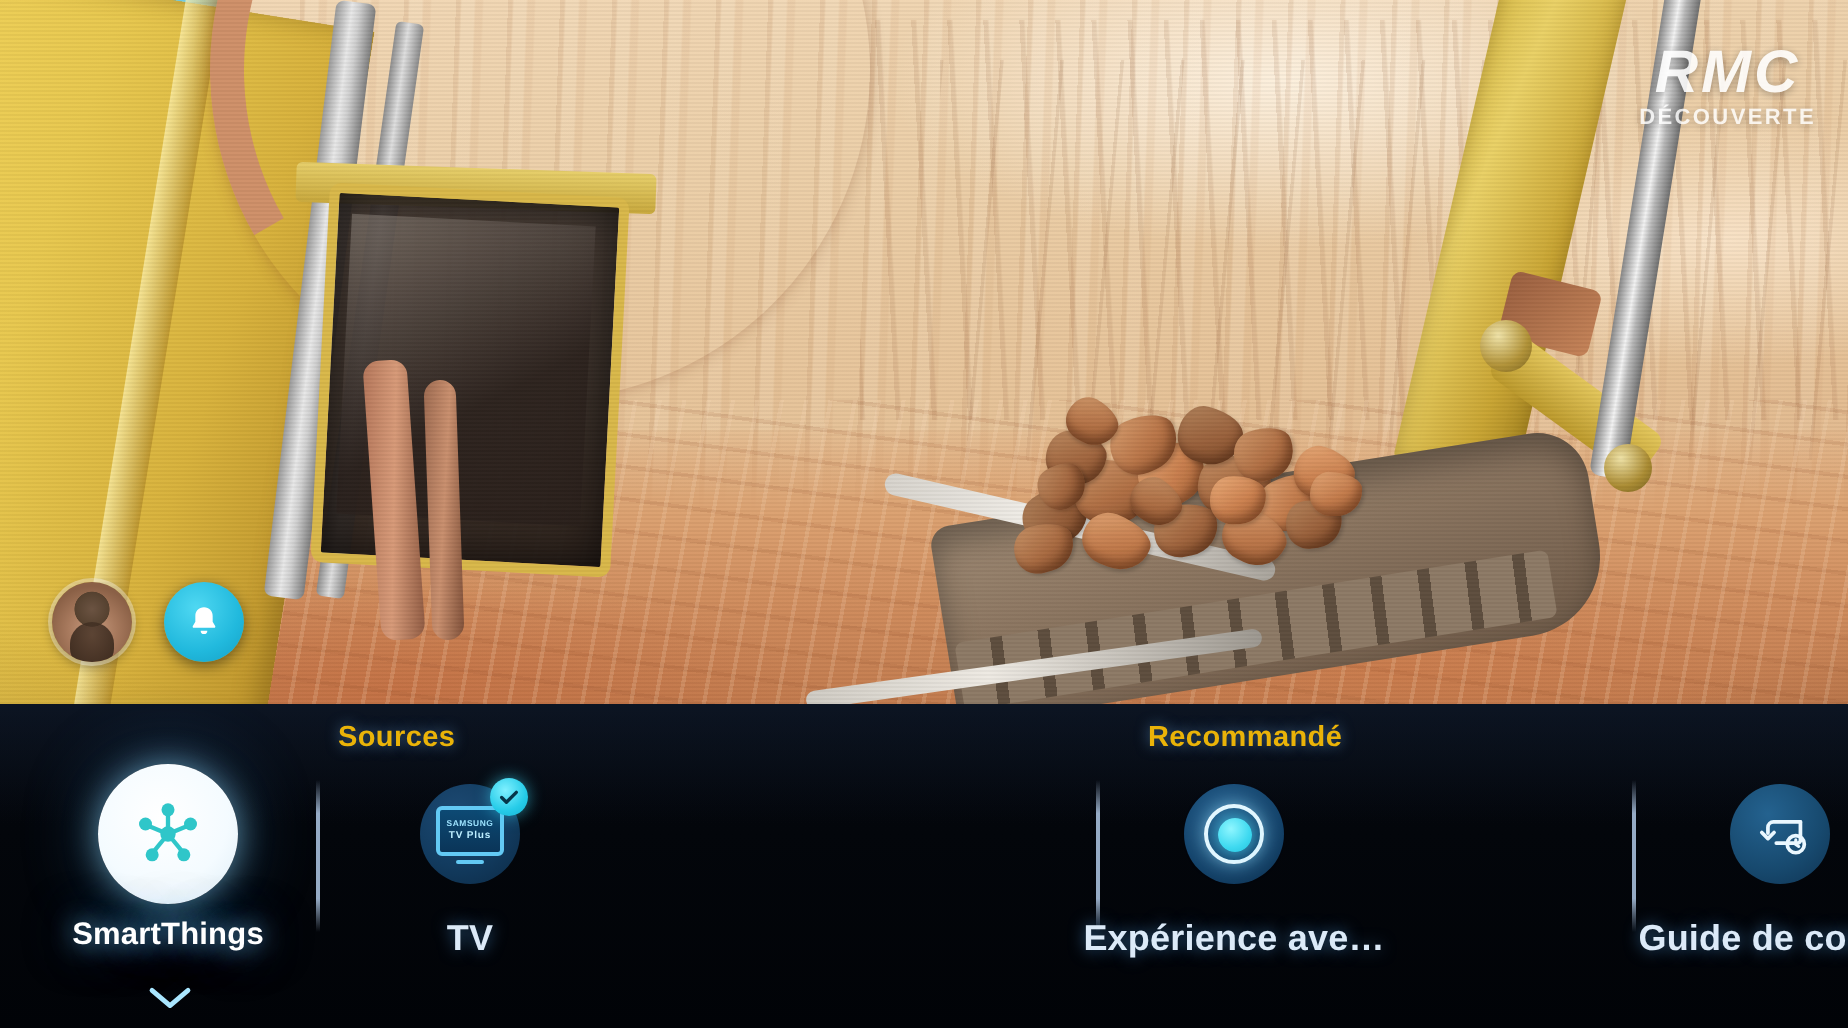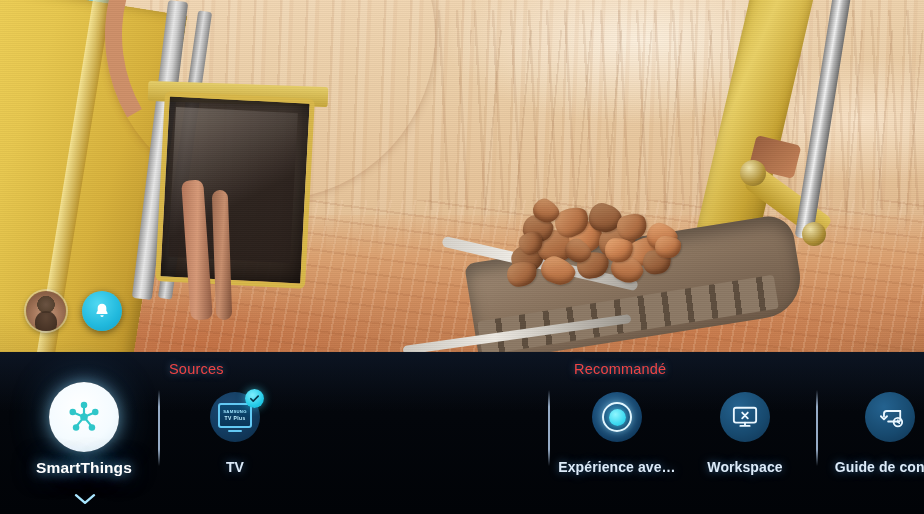--- a/index.html
+++ b/index.html
@@ -240,40 +240,40 @@
   #menu{
     position:absolute; left:0; top:352px; width:924px; height:162px;
     background:linear-gradient(180deg,#05070d 0%, #03060b 40%, #010307 100%);
   }
   .panel-glow{
     position:absolute; left:0; top:0; width:924px; height:60px;
     background:linear-gradient(180deg, rgba(18,32,52,.55), rgba(0,0,0,0));
     pointer-events:none;
   }
   .section-label{
-    position:absolute; color:#ef4444; font-size:14.5px; font-weight:normal;
+    position:absolute; color:#eab308; font-size:14.5px; font-weight:bold;
     text-shadow:0 0 7px rgba(120,190,255,.5);
     letter-spacing:.2px;
   }
   #lbl-sources{ left:169px; top:361px; }
   #lbl-reco{ left:574px; top:361px; }
 
   .divider{
     position:absolute; top:390px; width:1.5px; height:76px;
     background:linear-gradient(180deg, rgba(150,180,215,0) 0%, rgba(175,200,230,.85) 22%, rgba(175,200,230,.85) 78%, rgba(150,180,215,0) 100%);
   }
 
   .tile{
     position:absolute; top:385px; width:120px;
     display:flex; flex-direction:column; align-items:center;
     text-align:center;
   }
   .tile .icon-wrap{ height:64px; display:flex; align-items:center; justify-content:center; }
   .tile .tile-label{
-    margin-top:10px; color:#dceaf8; font-size:14px; font-weight:bold;
+    margin-top:10px; color:#dceaf8; font-size:18px; font-weight:bold;
     white-space:nowrap; text-shadow:0 0 8px rgba(90,170,240,.55);
     letter-spacing:.1px;
   }
   .tile.selected .tile-label{
     font-size:15.5px; color:#ffffff;
     text-shadow:0 0 12px rgba(120,205,255,.9), 0 0 26px rgba(60,150,230,.55);
   }
 
   
   .circ{
@@ -397,20 +397,24 @@
         <div class="rock" style="left: 28px; top: 0px; width: 26px; height: 22px; transform: rotate(30deg); filter: brightness(0.97);"></div>
         <div class="rock" style="left: 100px; top: 38px; width: 28px; height: 24px; transform: rotate(-3deg); filter: brightness(1.1);"></div>
         <div class="rock" style="left: 60px; top: 40px; width: 26px; height: 22px; transform: rotate(34deg); filter: brightness(0.93);"></div>
         <div class="rock" style="left: 150px; top: 36px; width: 26px; height: 22px; transform: rotate(1deg); filter: brightness(1.06);"></div>
         <div class="rock" style="left: 14px; top: 32px; width: 24px; height: 22px; transform: rotate(-32deg); filter: brightness(0.89);"></div>
       </div>
 
     <div class="vignette"></div>
     <div class="scan"></div>
 
+    <div class="rmc-logo">
+      <div class="rmc-main">RMC</div>
+      <div class="rmc-sub">DÉCOUVERTE</div>
+    </div>
 
     <div class="pill-row">
       <div class="avatar"></div>
       <div class="bell-btn">
         <svg viewBox="0 0 24 24">
           <path d="M12 3.2c-3.1 0-5.2 2.2-5.2 5.2v3.4l-1.5 2.6c-.3.5 0 1.1.6 1.1h12.2c.6 0 .9-.6.6-1.1l-1.5-2.6V8.4c0-3-2.1-5.2-5.2-5.2z" fill="#ffffff"></path>
           <path d="M10 17.2a2 2 0 0 0 4 0z" fill="#ffffff"></path>
         </svg>
       </div>
     </div>
@@ -478,32 +482,20 @@
     <div class="icon-wrap">
       <div class="exp-ring">
         <div class="outer">
           <div class="inner"></div>
         </div>
       </div>
     </div>
     <div class="tile-label">Expérience ave…</div>
   </div>
 
-  <div class="tile" style="left:685px;">
-    <div class="icon-wrap">
-      <div class="circ mid">
-        <svg viewBox="0 0 32 28" style="width:30px;height:26px;">
-          <rect x="4" y="4" width="24" height="16" rx="2.2" fill="none" stroke="#eaf7ff" stroke-width="2"></rect>
-          <path d="M13 9.2l6 6.2M19 9.2l-6 6.2" stroke="#eaf7ff" stroke-width="2" stroke-linecap="round"></path>
-          <path d="M16 20v3.4M11 23.6h10" stroke="#eaf7ff" stroke-width="2" stroke-linecap="round"></path>
-        </svg>
-      </div>
-    </div>
-    <div class="tile-label">Workspace</div>
-  </div>
 
   <div class="tile" style="left:830px;">
     <div class="icon-wrap">
       <div class="circ mid">
         <svg viewBox="0 0 32 28" style="width:30px;height:26px;">
           <path d="M27 7.5H12.5a3 3 0 0 0-3 3v3" fill="none" stroke="#eaf7ff" stroke-width="2" stroke-linecap="round"></path>
           <path d="M6.2 13.2l3.3 3.3 3.3-3.3" fill="none" stroke="#eaf7ff" stroke-width="2" stroke-linecap="round" stroke-linejoin="round"></path>
           <path d="M27 7.5v9.8a1.6 1.6 0 0 1-1.6 1.6H14" fill="none" stroke="#eaf7ff" stroke-width="2" stroke-linecap="round"></path>
           <circle cx="24.5" cy="19.5" r="4.6" fill="none" stroke="#eaf7ff" stroke-width="2"></circle>
           <path d="M24.5 17.2v2.4l1.6 1.1" stroke="#eaf7ff" stroke-width="1.7" fill="none" stroke-linecap="round"></path>

